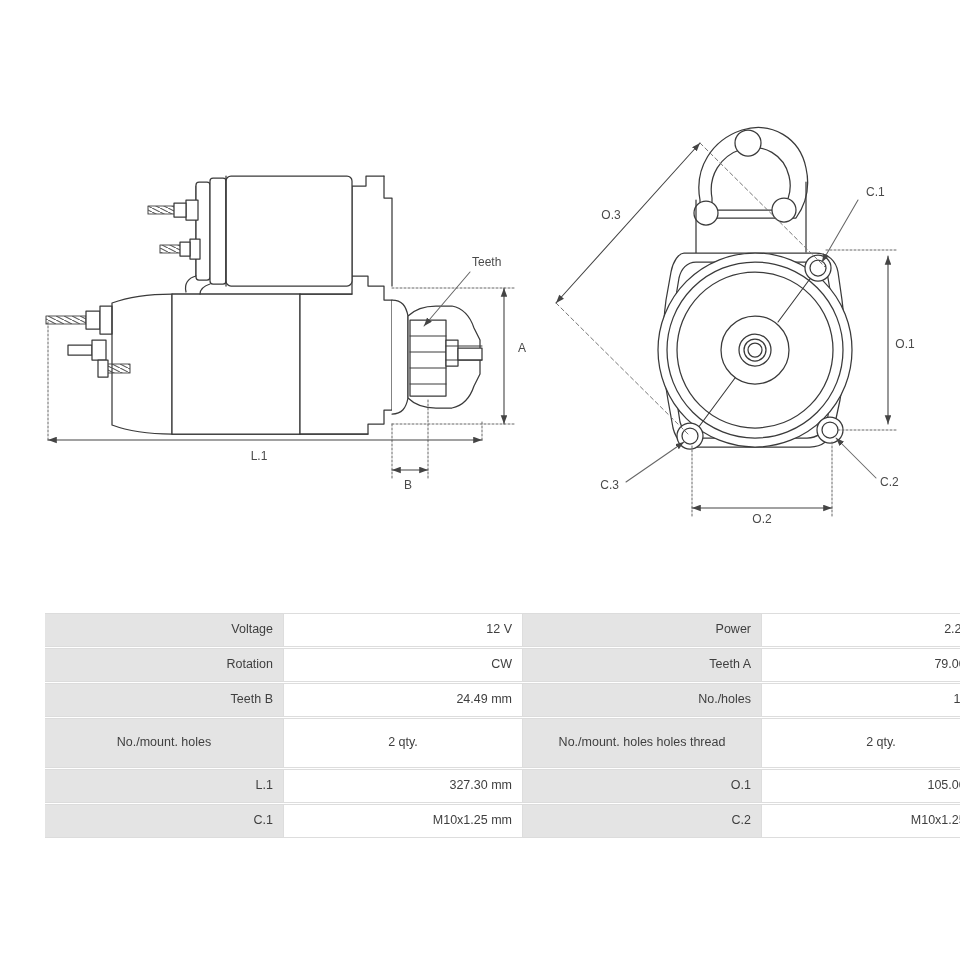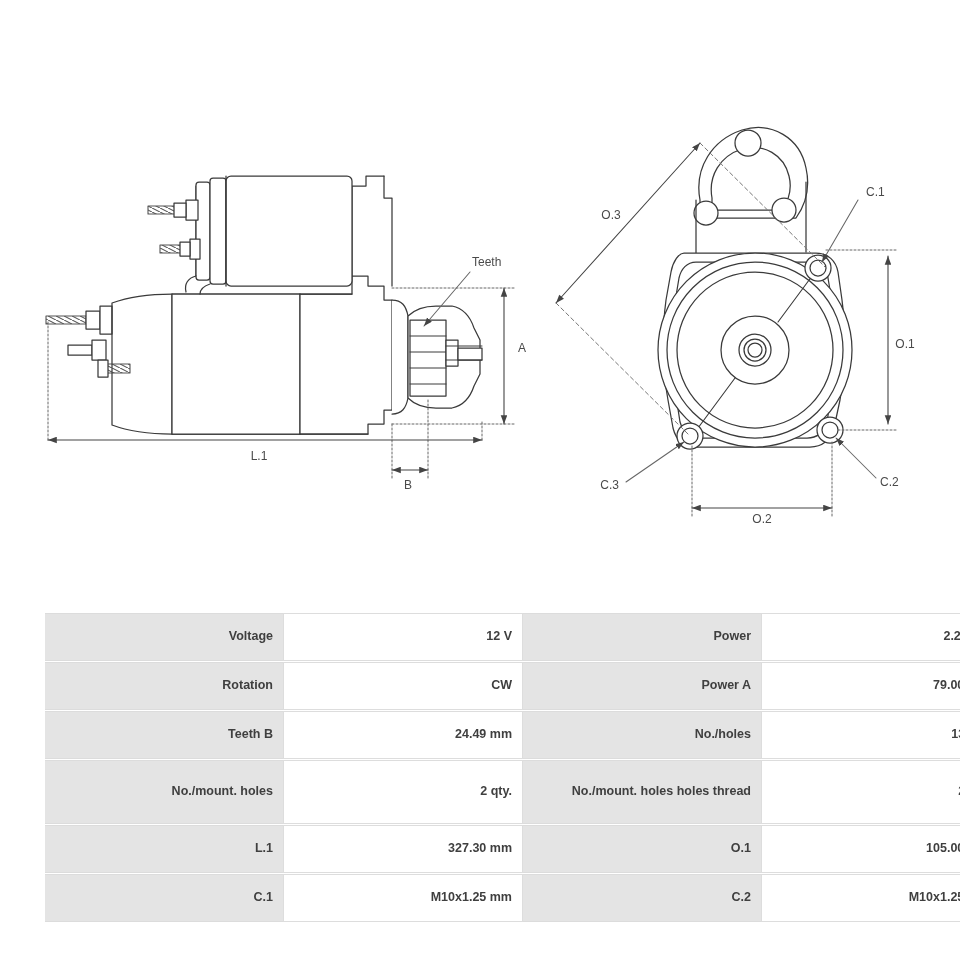--- a/index.html
+++ b/index.html
@@ -41,43 +41,42 @@
     top: 612px;
     width: 872px;
   }
   table.spec {
     border-collapse: separate;
     border-spacing: 0 1px;
     width: 872px;
     table-layout: fixed;
   }
   table.spec td {
-    padding: 14px 10px;
+    padding: 7px 10px;
     font-size: 12.5px;
     line-height: 1.25;
     text-align: right;
     vertical-align: middle;
     color: #3f3f3f;
     height: 18px;
-    font-weight: bold;
   }
   td.lbl {
     background: #e4e4e4;
     border-top: 1px solid #dcdcdc;
     border-bottom: 1px solid #dcdcdc;
   }
   td.val {
     background: #ffffff;
     border: 1px solid #dddddd;
   }
   td.c1 { width: 218px; }
   td.c2 { width: 218px; }
   td.c3 { width: 218px; }
   td.c4 { width: 218px; }
-  tr.tall td { height: 34px; }
+  tr.tall td { height: 34px; text-align: center; }
 </style>
 </head>
 <body>
 
 <div id="page">
 
   <div class="drawing-area">
     <svg width="960" height="600" viewBox="0 0 960 600" xmlns="http://www.w3.org/2000/svg">
       <defs>
         <marker id="arrEnd" markerWidth="9" markerHeight="9" refX="8" refY="3" orient="auto" markerUnits="strokeWidth">
@@ -289,21 +288,21 @@
       <tbody>
         <tr>
           <td class="lbl c1">Voltage</td>
           <td class="val c2">12 V</td>
           <td class="lbl c3">Power</td>
           <td class="val c4">2.20 kW</td>
         </tr>
         <tr>
           <td class="lbl c1">Rotation</td>
           <td class="val c2">CW</td>
-          <td class="lbl c3">Power A</td>
+          <td class="lbl c3">Teeth A</td>
           <td class="val c4">79.00 mm</td>
         </tr>
         <tr>
           <td class="lbl c1">Teeth B</td>
           <td class="val c2">24.49 mm</td>
           <td class="lbl c3">No./holes</td>
           <td class="val c4">13 qty.</td>
         </tr>
         <tr class="tall">
           <td class="lbl c1">No./mount. holes</td>

